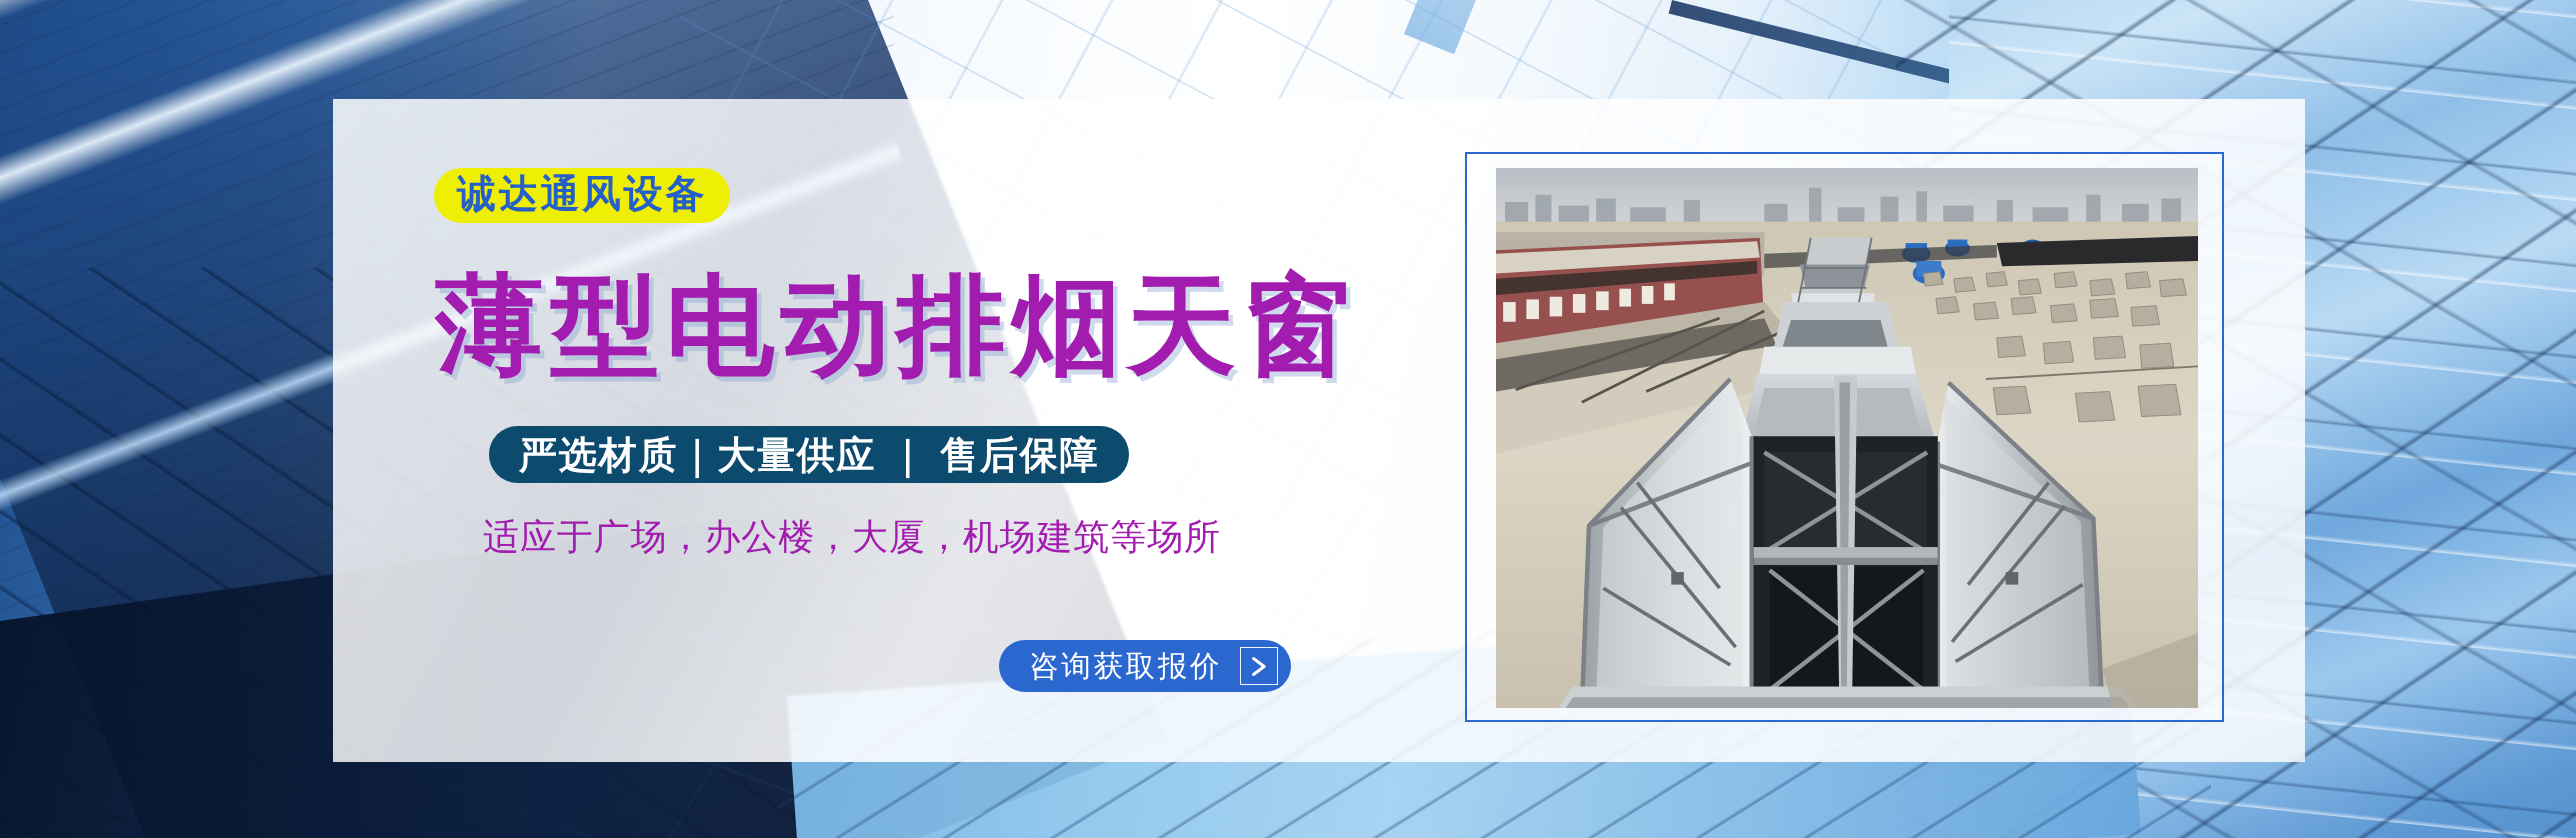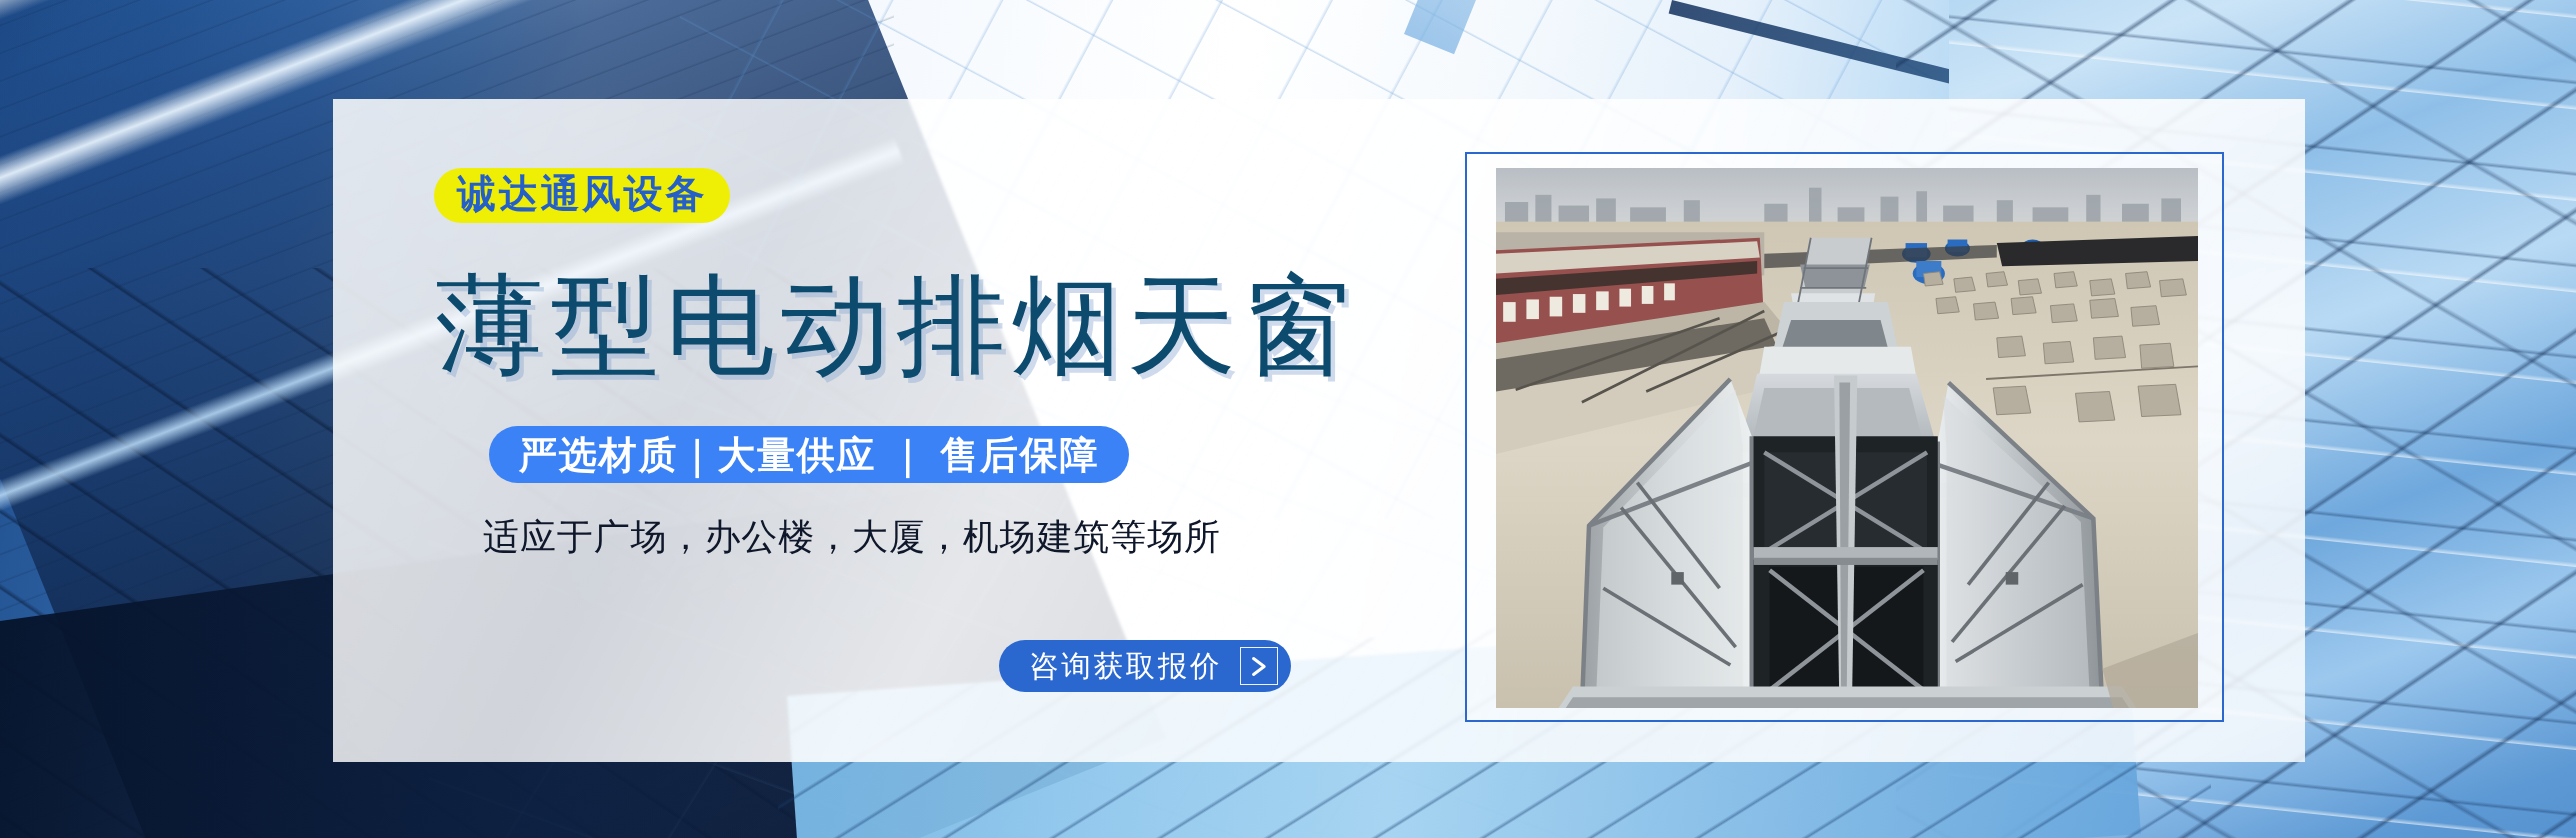--- a/index.html
+++ b/index.html
@@ -251,51 +251,51 @@
     font-size: 36px;
     font-weight: bold;
     letter-spacing: 0.9px;
     line-height: 1;
   }
 
   .headline {
     position: absolute;
     left: 435px; top: 268px;
     font-size: 109px;
-    font-weight: normal;
-    color: #0c4a6e;
+    font-weight: bold;
+    color: #a21caf;
     letter-spacing: 6.3px;
     line-height: 1.06;
     white-space: nowrap;
     text-shadow: 4.5px 5.4px 0 rgba(130,160,205,0.38);
   }
 
   .features-pill {
     position: absolute;
     left: 489px; top: 426px;
     height: 57px;
     display: flex;
     align-items: center;
     padding: 0 30px;
-    background: #3b82f6;
+    background: #0c4a6e;
     border-radius: 32px;
     white-space: nowrap;
   }
   .features-text {
     color: #ffffff;
     font-size: 38px;
     font-weight: bold;
     letter-spacing: 1.8px;
     line-height: 1;
   }
 
   .subcopy {
     position: absolute;
     left: 483px; top: 519px;
-    color: #0f172a;
+    color: #a21caf;
     font-size: 36px;
     letter-spacing: 0.9px;
     white-space: nowrap;
     line-height: 1;
   }
 
   .cta {
     position: absolute;
     left: 999px; top: 640px;
     height: 52px;

